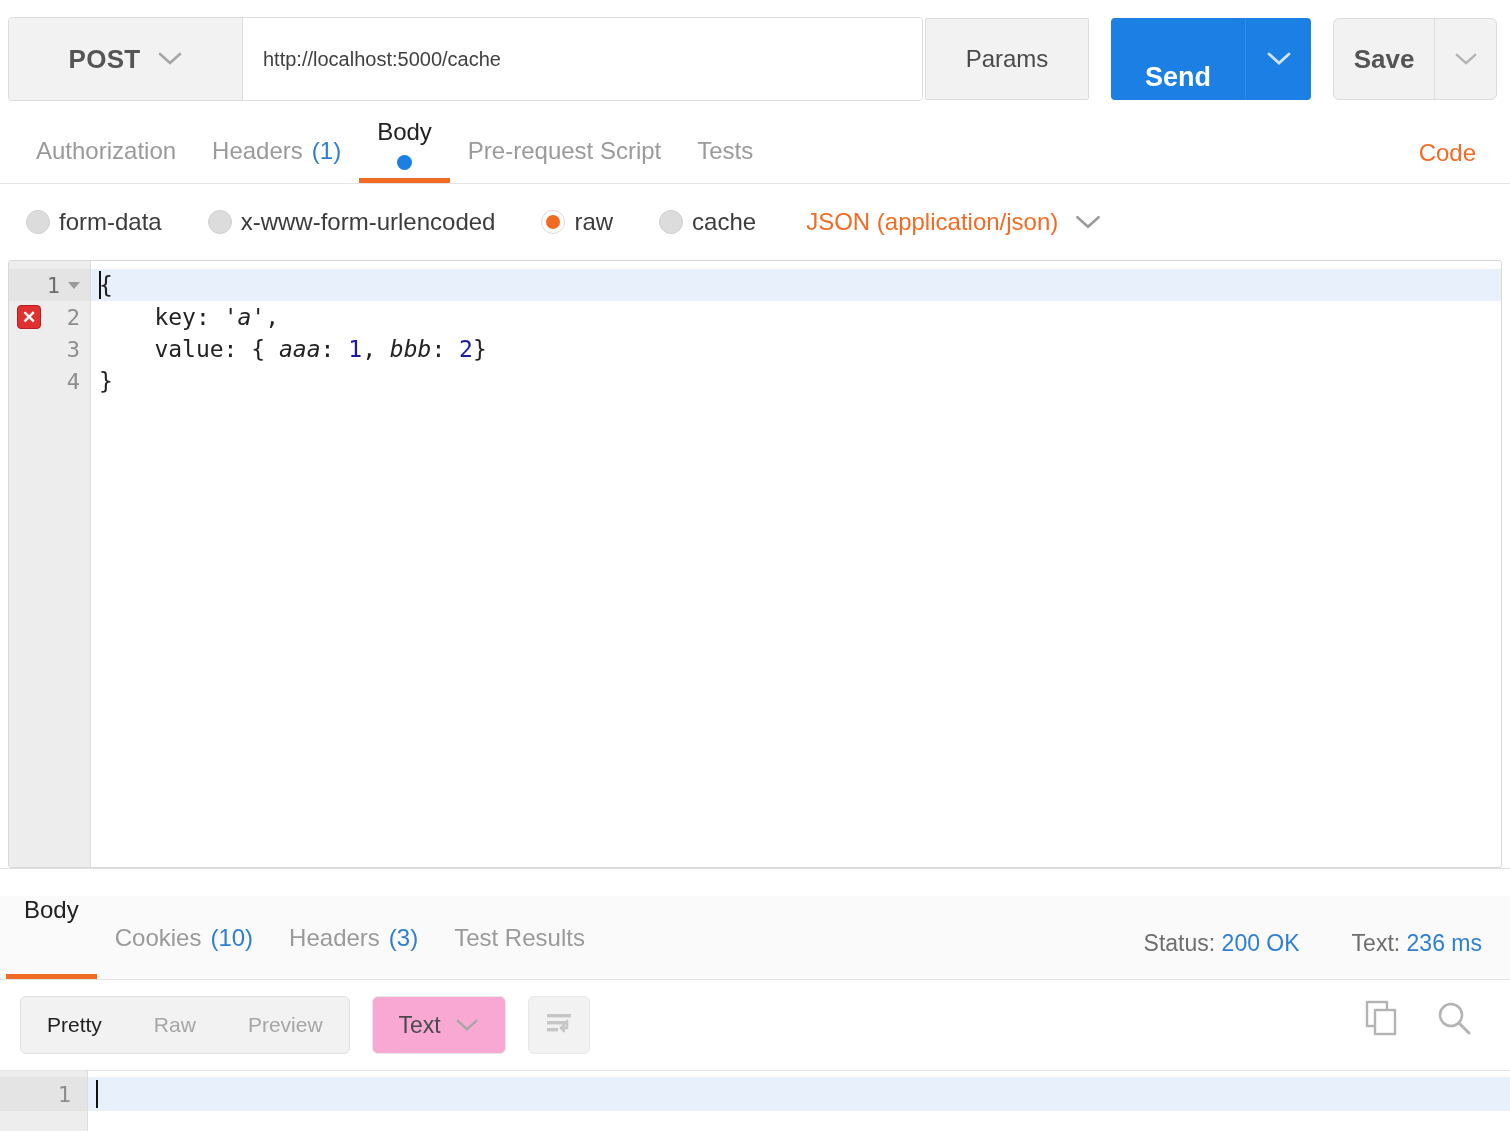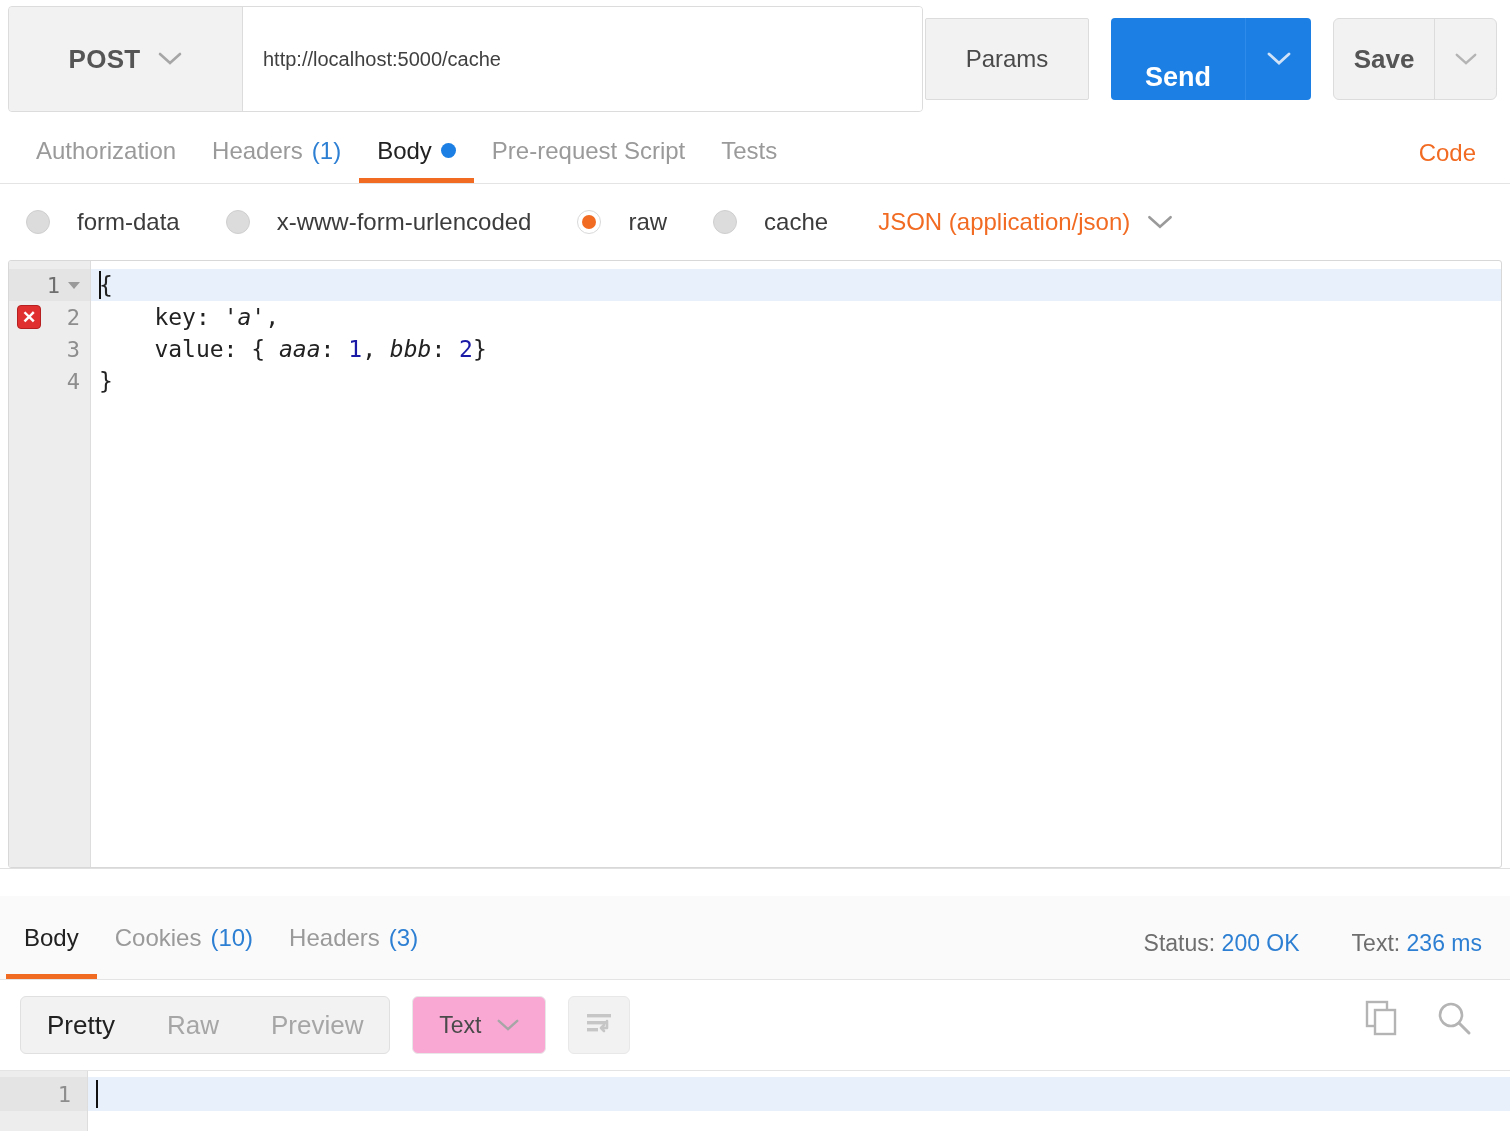--- a/index.html
+++ b/index.html
@@ -15,21 +15,21 @@
   .urlbar-row {
     height: 118px;
     display: flex;
     align-items: center;
     padding: 0 8px;
     background: #fff;
   }
   .method-url {
     display: flex;
     flex: 0 0 auto;
-    height: 106px;
+    height: 84px;
     border: 1px solid #dcdcdc;
     border-radius: 4px;
     overflow: hidden;
     background: #f3f3f3;
   }
   .method-box {
     width: 234px; height: 100%;
     background: #f2f2f2;
     display: flex; align-items: center; justify-content: center;
     gap: 16px;
@@ -105,41 +105,41 @@
   .rtab {
     height: 100%;
     display: flex; align-items: center;
     padding: 0 18px;
     font-size: 24px;
     color: #9a9a9a;
     position: relative;
     cursor: pointer;
     gap: 9px;
   }
-  .rtab.active { color: #212121; }
+  .rtab.active { color: #212121; flex-direction: column; }
   .rtab.active:after {
     content:""; position:absolute; left:0; right:0; bottom:0;
     height: 5px; background:#f26b23;
   }
   .cnt { color:#2d7fd3; }
   .bluedot { width:15px; height:15px; border-radius:50%; background:#1b7fe3; display:inline-block; }
   .code-link {
     position: absolute; right: 34px; bottom: 16px;
     font-size: 24px; color: #f26b23; cursor: pointer;
   }
 
   
   .mode-row {
     height: 76px;
     display: flex; align-items: center;
     padding: 0 26px;
   }
   .radio-item {
     display: flex; align-items: center;
-    gap: 27px; margin-right: 46px;
+    gap: 9px; margin-right: 46px;
     font-size: 24px; color: #3c3c3c;
     cursor: pointer;
   }
   .radio {
     width: 24px; height: 24px; border-radius: 50%;
     background: #dcdcdc;
     border: 1px solid #cfcfcf;
     display:flex; align-items:center; justify-content:center;
   }
   .radio.sel { background: #fff; border: 1px solid #d9d9d9; }
@@ -240,21 +240,21 @@
     position: relative;
   }
   .segmented {
     display:flex; height: 58px;
     background:#f2f2f2; border:1px solid #e0e0e0;
     border-radius: 6px; overflow:hidden;
   }
   .seg {
     display:flex; align-items:center; justify-content:center;
     padding: 0 26px;
-    font-size: 26px; color:#a6a6a6; cursor:pointer;
+    font-size: 21px; color:#a6a6a6; cursor:pointer;
   }
   .seg.active { color:#212121; }
   .fmt-drop {
     margin-left: 22px;
     height: 58px; width: 134px;
     background:#f9a8d4; border:1px solid #e8e8e8;
     border-radius: 6px;
     display:flex; align-items:center; justify-content:center; gap:14px;
     font-size:23px; color:#4a4a4a; cursor:pointer;
   }
@@ -415,20 +415,23 @@
       <span>Body</span>
     </div>
     <div class="rtab">
       <span>Cookies</span>
       <span class="cnt">(10)</span>
     </div>
     <div class="rtab">
       <span>Headers</span>
       <span class="cnt">(3)</span>
     </div>
+    <div class="rtab">
+      <span>Test Results</span>
+    </div>
     <div class="respstat">
       <span><span>Status:</span> <b>200 OK</b></span>
       <span><span>Text:</span> <b>236 ms</b></span>
     </div>
   </div>
 
   <div class="resp-toolbar">
     <div class="segmented">
       <div class="seg active">Pretty</div>
       <div class="seg">Raw</div>

